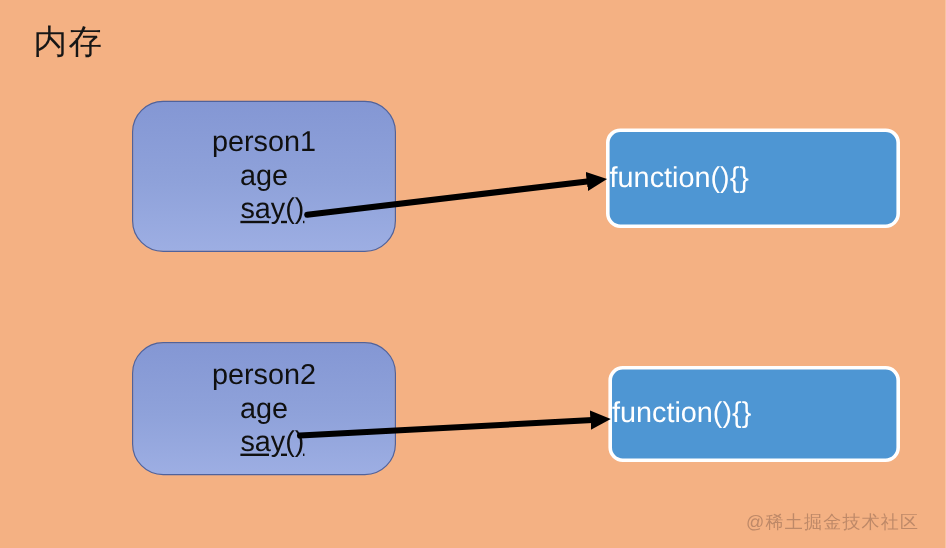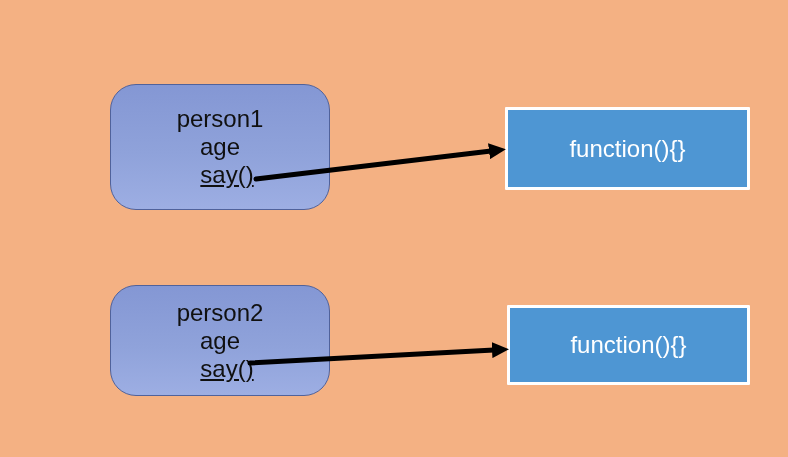--- a/index.html
+++ b/index.html
@@ -53,24 +53,24 @@
     text-align: center;
   }
   .object-box.person1 { left: 110px; top: 84px;  height: 126px; }
   .object-box.person2 { left: 110px; top: 285px; height: 111px; }
   .object-box .obj-line { display: block; }
   .object-box .obj-line.say { padding-left: 14px; text-decoration: underline; }
   .function-box {
     position: absolute;
     display: flex;
     align-items: center;
-    justify-content: center;
+    justify-content: flex-start;
     background: var(--function-box-fill);
     border: 3px solid var(--function-box-border);
-    border-radius: 1px;
+    border-radius: 12px;
     color: var(--function-text);
     font-size: 24px;
   }
   .function-box.fn1 { left: 505px; top: 107px; width: 245px; height: 83px; }
   .function-box.fn2 { left: 507px; top: 305px; width: 243px; height: 80px; }
   .arrow-layer {
     position: absolute;
     left: 0; top: 0;
     width: 788px; height: 457px;
     pointer-events: none;
@@ -88,20 +88,21 @@
     font-size: 15px;
     color: var(--watermark-text);
     letter-spacing: 1px;
   }
 </style>
 </head>
 <body>
 
 <div class="canvas">
 
+  <div class="page-title">内存</div>
 
   <div class="object-box person1">
     <span class="obj-line">person1</span>
     <span class="obj-line">age</span>
     <span class="obj-line say">say()</span>
   </div>
 
   <div class="function-box fn1">
     <span>function(){}</span>
   </div>
@@ -119,14 +120,15 @@
   <svg class="arrow-layer" viewBox="0 0 788 457" xmlns="http://www.w3.org/2000/svg">
     <defs>
       <marker id="arrowhead" markerUnits="userSpaceOnUse" markerWidth="18" markerHeight="16" refX="2" refY="8" orient="auto">
         <polygon points="0,0 17,8 0,16" fill="#000000"></polygon>
       </marker>
     </defs>
     <line x1="256" y1="179" x2="491" y2="151" marker-end="url(#arrowhead)"></line>
     <line x1="250" y1="363" x2="494" y2="350" marker-end="url(#arrowhead)"></line>
   </svg>
 
+  <div class="watermark">@稀土掘金技术社区</div>
 
 </div>
 
 </body></html>

